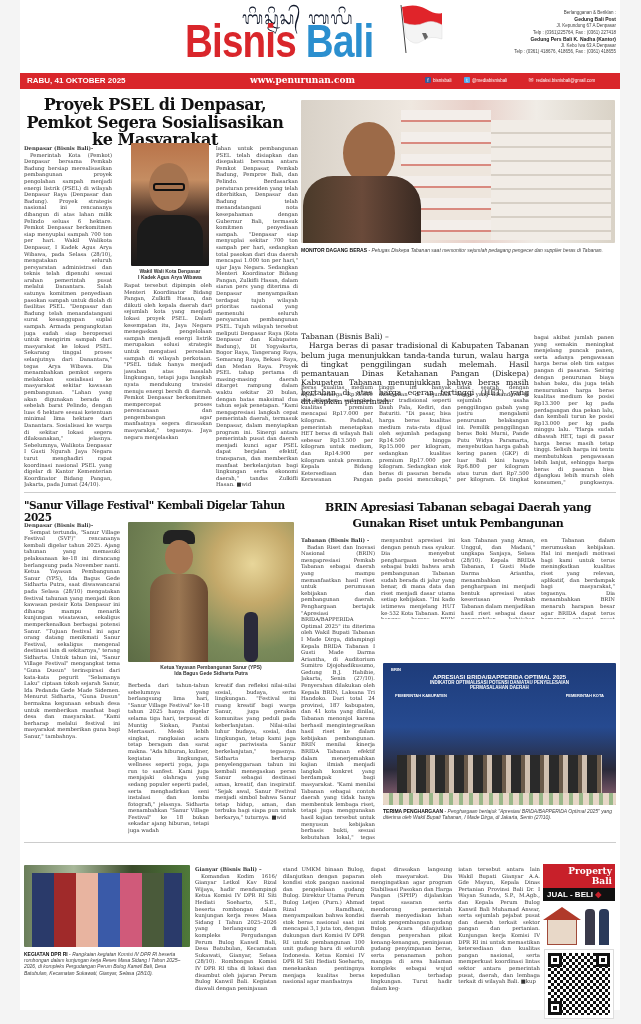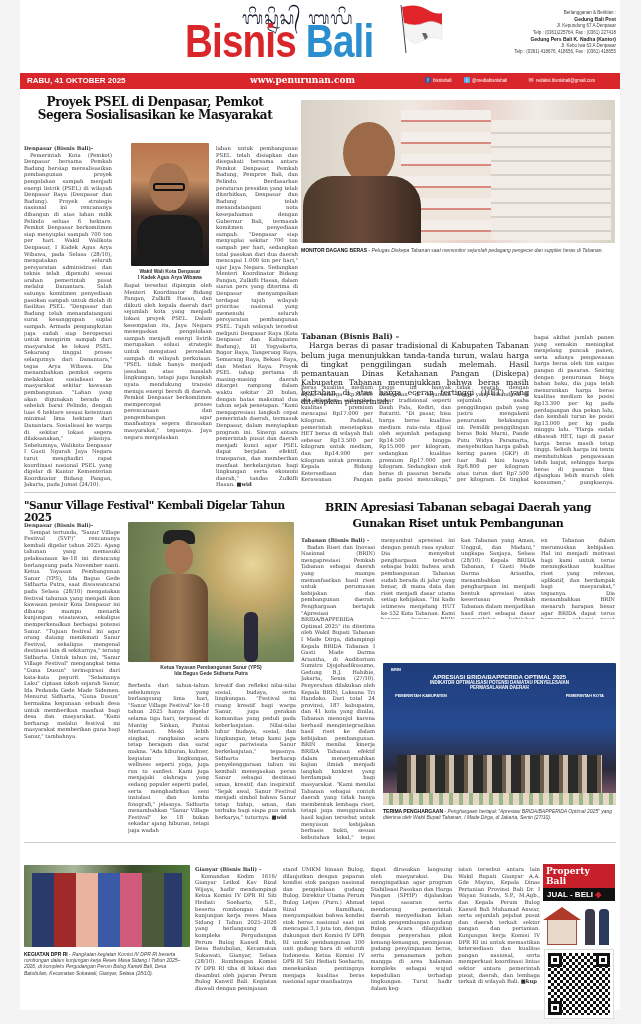--- a/index.html
+++ b/index.html
@@ -26,31 +26,31 @@
 .hl.red{color:#c8202a}
 .cols{position:absolute;display:flex;gap:6px}
 .col{flex:1;font-size:5.3px;line-height:6.6px;text-align:justify;color:#333;overflow:hidden}
 .col p{text-indent:6px}
 .col .dl{font-weight:bold;text-indent:0}
 .ph{position:absolute;overflow:hidden;border-radius:1px}
 .cap{position:absolute;font-family:"Liberation Sans",sans-serif;font-size:5px;line-height:6.2px;color:#333}
 .cap b{color:#111}
 .cap i{color:#444}
 .cap.c{text-align:center;font-weight:bold}
-.end{font-weight:bold}
+.end{font-weight:normal}
 .sep{position:absolute;height:1px;background:#ccc}
 
 .p-person{background:linear-gradient(#b9744a 0,#c58d62 30%,#3e2a22 60%,#1a1a1a 100%)}
 .p-rice{background:linear-gradient(90deg,#d8d1c7 0,#efe8e0 35%,#e8cfc8 55%,#f0ece6 75%,#d9d2c6 100%)}
 .p-sanur{background:radial-gradient(circle at 75% 30%,#e8d69a 0,#c4a96a 25%,#7a8a5a 55%,#5c6b45 100%)}
 .p-brin{background:linear-gradient(#1e3c7a 0,#264a90 45%,#2a2a3a 75%,#9a6a7a 100%)}
 .p-dpr{background:linear-gradient(90deg,#6a7e5a 0,#a8b89a 30%,#3a4a2a 65%,#4f7a3a 100%)}
 .face{position:absolute;border-radius:50%;background:#a5734f}
 .prop{position:absolute;left:523px;top:864px;width:72px;background:#fff}
-.prop .t{background:#c8202a;color:#fff;font-family:"DejaVu Serif",serif;font-weight:bold;font-size:9px;padding:2px 3px;text-align:left}
+.prop .t{background:#c8202a;color:#fff;font-family:"DejaVu Serif",serif;font-weight:bold;font-size:9px;padding:2px 3px;text-align:right}
 .prop .jb{background:#111;color:#fff;font-family:"Liberation Sans",sans-serif;font-weight:bold;font-size:8px;padding:2px 4px}
 .qr{position:absolute;left:525px;top:950px;width:68px;height:68px;background:
 repeating-conic-gradient(#111 0 25%,#fff 0 50%) 0 0/6px 6px;border:3px solid #fff;outline:1px solid #ddd}
 .qr .fd{position:absolute;width:14px;height:14px;border:3px solid #111;background:#fff}
 .qr .fd::after{content:"";position:absolute;left:2px;top:2px;width:4px;height:4px;background:#111}
 </style>
 </head>
 <body>
 
 <div class="shadow-tab"></div>
@@ -88,21 +88,21 @@
     <span class="soc" style="left:444px">
         <span class="ico tw">t</span>
         <span>@mediabisnisbali</span>
       </span>
     <span class="soc" style="left:508px">
         <span class="ico ml">✉</span>
         <span>redaksi.bisnisbali@gmail.com</span>
       </span>
   </div>
 
-  <div class="hl" style="left:4px;top:96px;width:262px;font-size:12px">Proyek PSEL di Denpasar, Pemkot Segera Sosialisasikan ke Masyarakat</div>
+  <div class="hl" style="left:4px;top:96px;width:262px;font-size:16px">Proyek PSEL di Denpasar, Pemkot Segera Sosialisasikan ke Masyarakat</div>
   <div class="cols" style="left:4px;top:145px;width:88px;height:345px">
     <div class="col">
         <p class="dl">Denpasar (Bisnis Bali)-</p>
         <p>Pemerintah Kota (Pemkot) Denpasar bersama Pemkab Badung bersiap merealisasikan pembangunan proyek pengolahan sampah menjadi energi listrik (PSEL) di wilayah Denpasar Raya (Denpasar dan Badung). Proyek strategis nasional ini rencananya dibangun di atas lahan milik Pelindo seluas 6 hektare. Pemkot Denpasar berkomitmen siap menyuplai sampah 700 ton per hari. Wakil Walikota Denpasar, I Kadek Agus Arya Wibawa, pada Selasa (28/10), mengatakan seluruh persyaratan administrasi dan teknis telah dipenuhi sesuai arahan pemerintah pusat melalui Danantara. Salah satunya komitmen penyediaan pasokan sampah untuk diolah di fasilitas PSEL. "Denpasar dan Badung telah menandatangani surat kesanggupan suplai sampah. Armada pengangkutan juga sudah siap beroperasi untuk mengirim sampah dari masyarakat ke lokasi PSEL. Sekarang tinggal proses selanjutnya dari Danantara," tegas Arya Wibawa. Dia menambahkan pemkot segera melakukan sosialisasi ke masyarakat sekitar kawasan pembangunan. "Lahan yang akan digunakan berada di sebelah barat Pelindo, dengan luas 6 hektare sesuai ketentuan minimal lima hektare dari Danantara. Sosialisasi ke warga di sekitar lokasi segera dilaksanakan," jelasnya. Sebelumnya, Walikota Denpasar I Gusti Ngurah Jaya Negara turut menghadiri rapat koordinasi nasional PSEL yang digelar di Kantor Kementerian Koordinator Bidang Pangan, Jakarta, pada Jumat (24/10).</p>
       </div>
   </div>
   <div class="ph p-person" style="left:111px;top:143px;width:78px;height:123px">
     <div class="face" style="left:18px;top:20px;width:40px;height:48px"></div>
     <div style="position:absolute;left:22px;top:40px;width:32px;height:8px;border:2px solid #111;border-radius:3px"></div>
     <div style="position:absolute;left:6px;top:72px;width:66px;height:60px;background:#1b1b1b;border-radius:20px 20px 0 0"></div>

